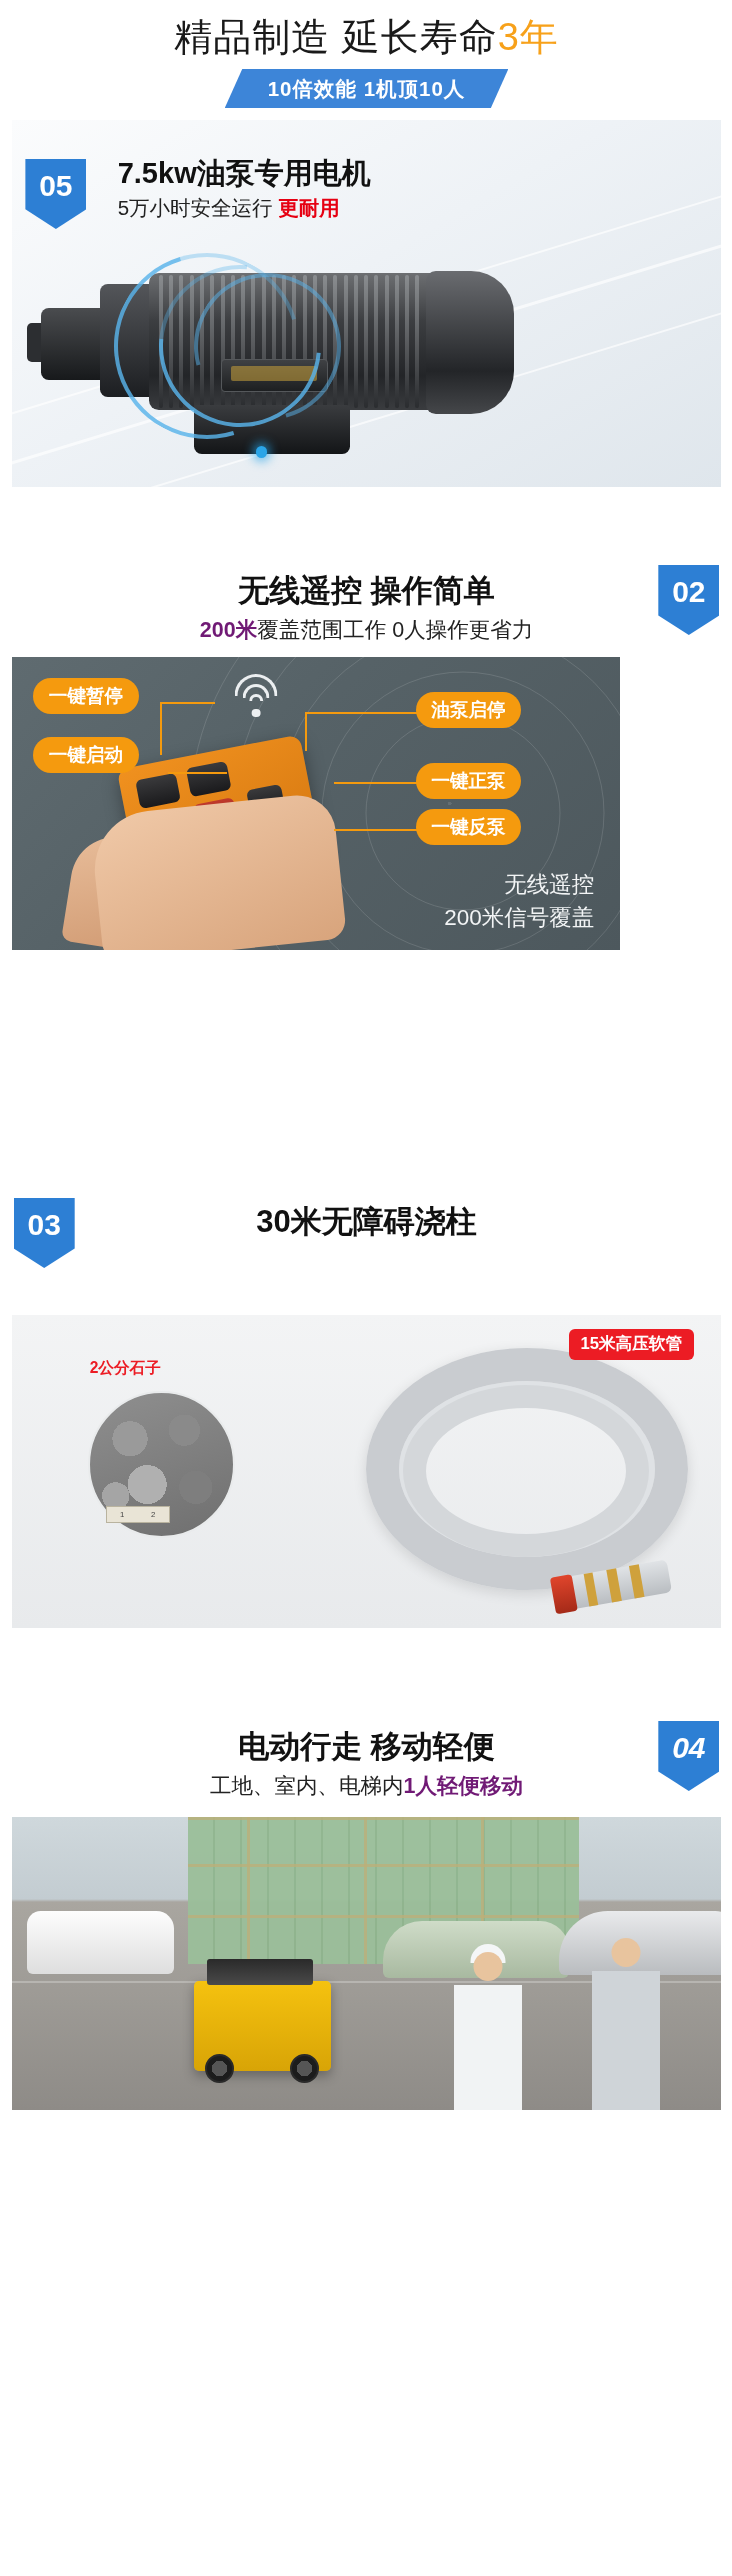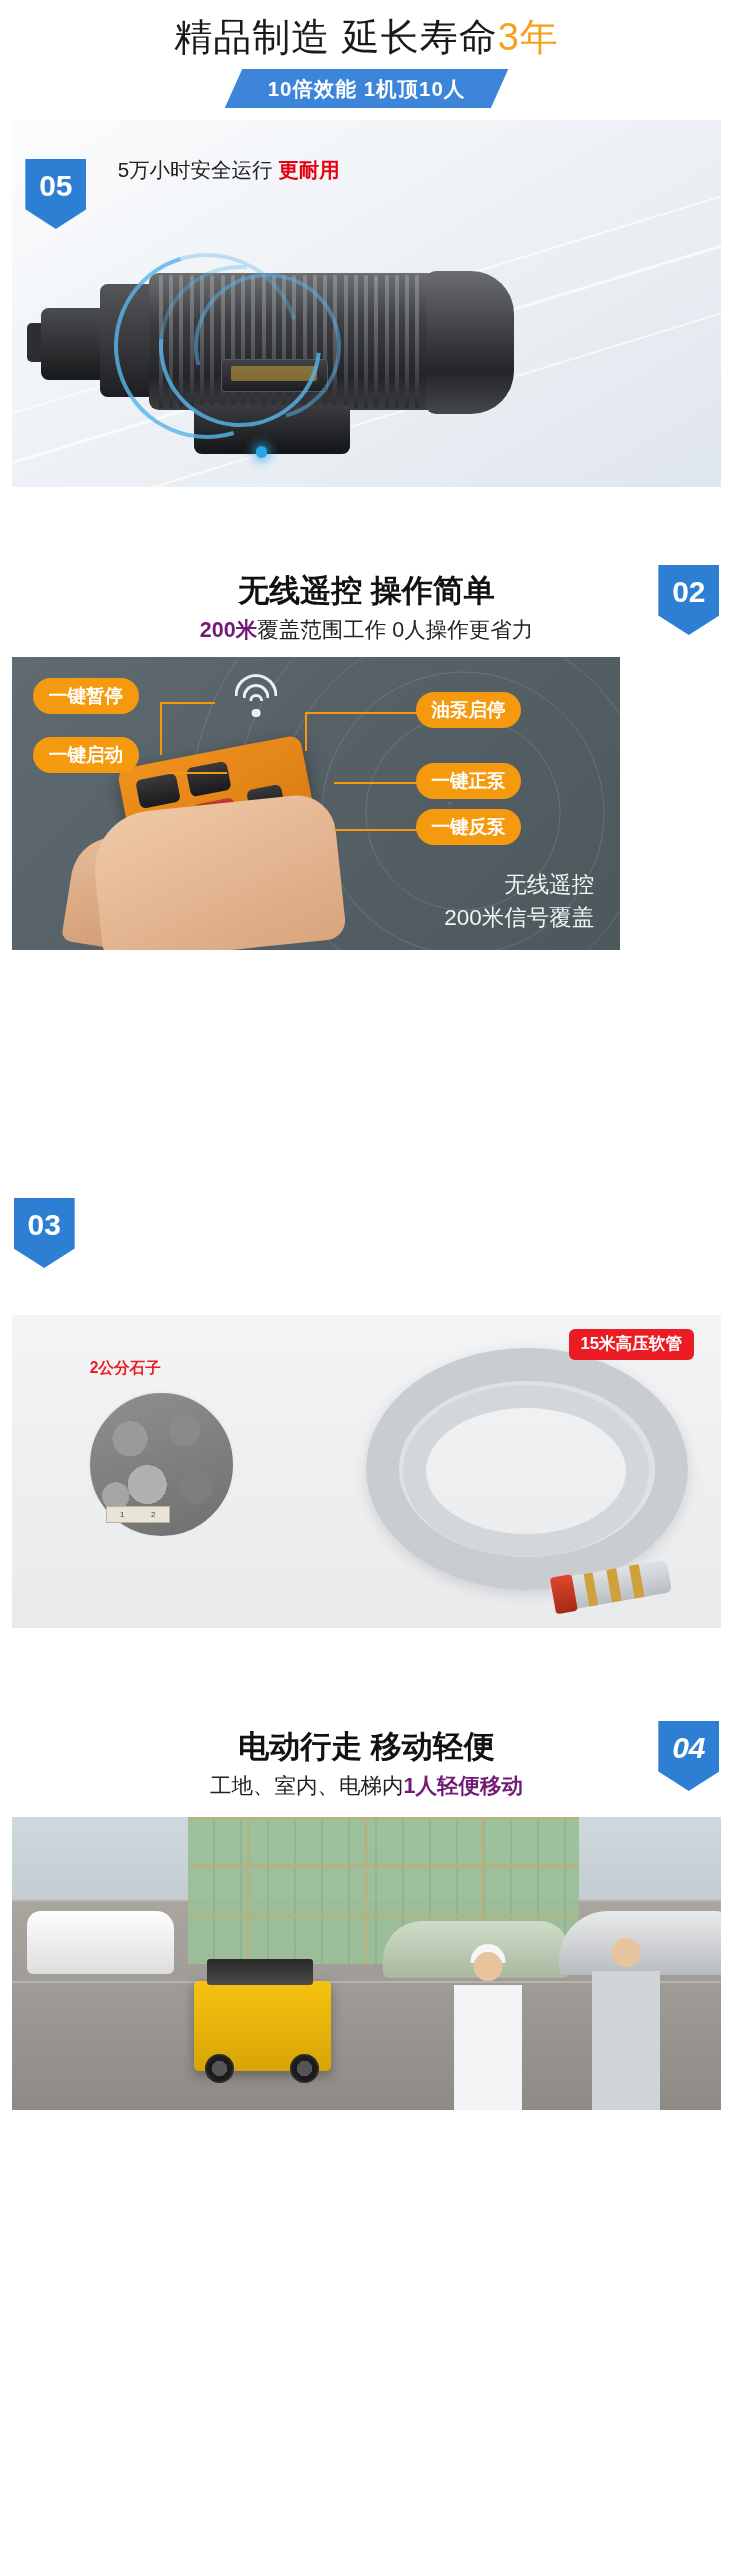--- a/index.html
+++ b/index.html
@@ -311,20 +311,21 @@
 
 <div class="section" id="sec01">
   <div class="s01-panel">
     <div class="streak" style="left:-59px;top:176px;width:879px;height:2px;"></div>
     <div class="streak" style="left:-59px;top:225px;width:879px;height:2.9px;"></div>
     <div class="streak" style="left:-59px;top:293px;width:879px;height:2px;"></div>
 
     <div class="badge s01-badge">05</div>
 
     <div class="s01-text">
+      <div class="s01-h">7.5kw油泵专用电机</div>
       <div class="s01-p">
         <span>5万小时安全运行 </span><span class="red">更耐用</span>
       </div>
     </div>
 
     <div class="motor-wrap">
       <div class="motor-pump2"></div>
       <div class="motor-pump"></div>
       <div class="motor-cap-l"></div>
       <div class="motor-body"></div>
@@ -423,20 +424,21 @@
     <div class="s02-corner">
       <div>无线遥控</div>
       <div>200米信号覆盖</div>
     </div>
   </div>
 </div>
 
 <div class="section" id="sec03">
   <div class="sec-head">
     <div class="badge s03-badge">03</div>
+    <div class="sec-title">30米无障碍浇柱</div>
   </div>
 
   <div class="s03-photo">
     <div class="hose"></div>
     <div class="hose2"></div>
     <div class="coupler">
       <div class="tip"></div>
       <div class="ring" style="left:17.6px;"></div>
       <div class="ring" style="left:41px;"></div>
       <div class="ring" style="left:64px;"></div>

